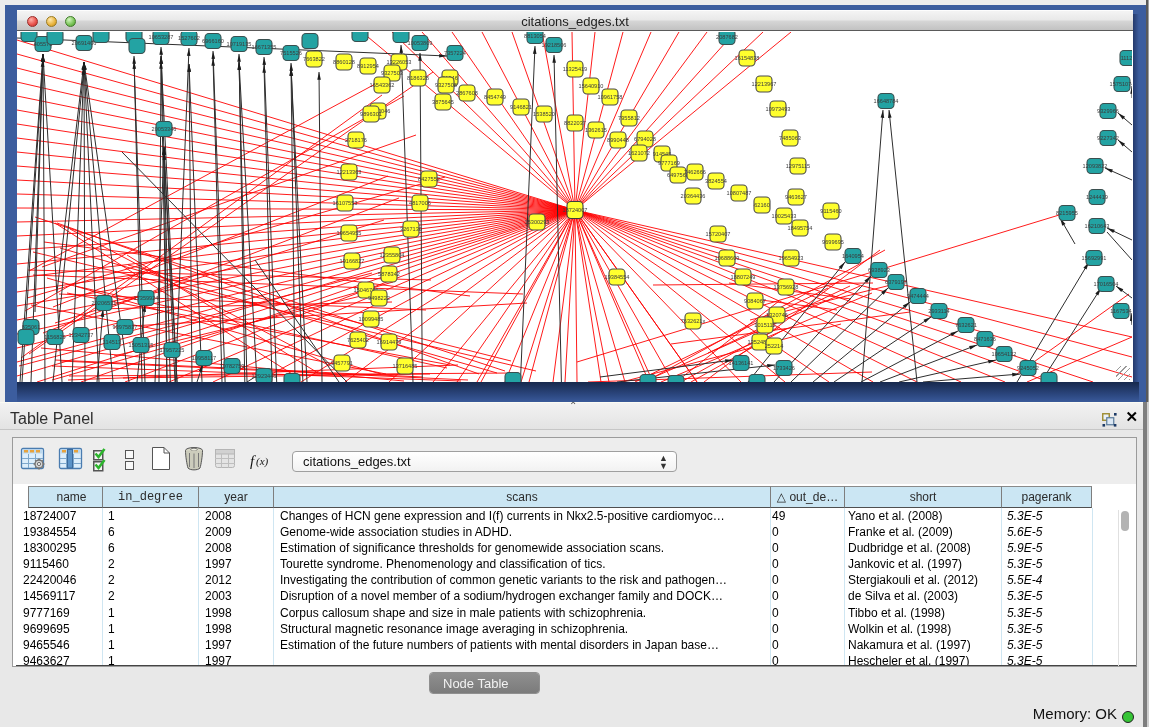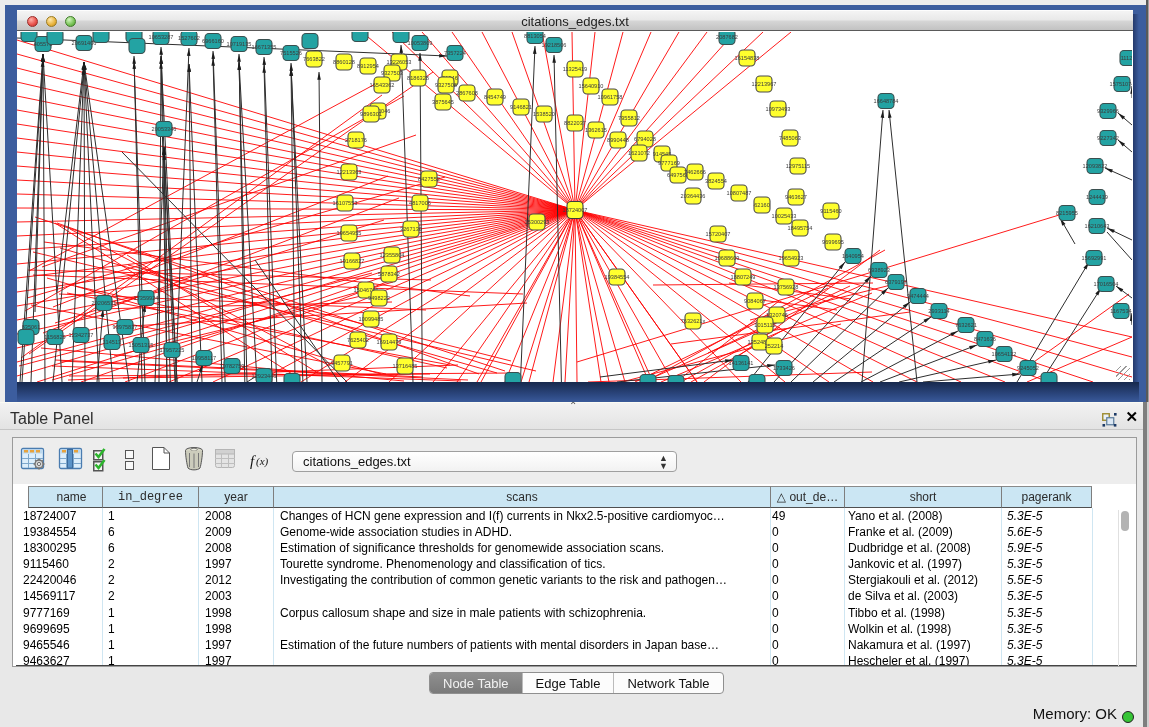--- a/index.html
+++ b/index.html
@@ -33,21 +33,21 @@
 .hcell { position:absolute; top:0; height:22px; background:#cbe6f3; border-top:1px solid #8a8a8a; border-left:1px solid #7e7e7e; border-bottom:1px solid #4f4f4f; font-size:12px; color:#2b2b2b; text-align:center; line-height:21px; }
 .hcell.last { border-right:1px solid #7e7e7e; }
 #tbody { position:absolute; left:3px; top:70px; width:1120px; height:158px; overflow:hidden; border-bottom:1px solid #444; }
 .trow { position:relative; height:16.2px; font-size:12px; color:#000; white-space:nowrap; }
 .trow span { position:absolute; top:0.5px; }
 .c0 { left:7px; } .c1 { left:92px; } .c2 { left:189px; } .c3 { left:264px; }
 .c4 { left:756px; } .c5 { left:832px; } .c6 { left:991px;font-style:italic; }
 .vgrid { position:absolute; top:70px; height:158px; width:1px; background:#cfe6f2; }
 #vsb { position:absolute; right:7px; top:72px; width:11px; height:156px; border-left:1px solid #e0e0e0; }
 #vsb .thumb { position:absolute; left:2px; top:1px; width:8px; height:20px; border-radius:4px; background:#b3b3b3; }
-#tabs { position:absolute; left:429px; top:270px; height:22px; display:flex; border:1px solid #8f8f8f; border-radius:4px; overflow:hidden; background:#fcfcfc; }
+#tabs { position:absolute; left:429px; top:270px; height:22px; display:flex; border:1px solid #8f8f8f; border-radius:4px; overflow:hidden; background:#fcfcfc;flex-direction:column; }
 #tabs .seg { font-size:13px; padding:0 13px; line-height:21px; color:#111; border-left:1px solid #bbb; }
 #tabs .seg.first { border-left:none; background:linear-gradient(#8f8f8f,#7a7a7a); color:#f2f2f2; }
 #mem { position:absolute; right:32px; bottom:5px; font-size:15px; color:#111; }
 #memdot { position:absolute; right:15px; bottom:4px; width:12px; height:12px; border-radius:50%; background:#35c435; border:1.5px solid #222; }
 </style></head>
 <body>
 <div id="top">
   <div style="position:absolute;left:0px;top:344px;width:5px;height:14px;font-size:10px;color:#888;line-height:14px">‹</div>
   <div class="topstrip"></div>
     <div class="lstrip"></div>
@@ -779,43 +779,45 @@
           <span class="c5">Jankovic et al. (1997)</span>
           <span class="c6">5.3E-5</span>
         </div>
 <div class="trow">
           <span class="c0">22420046</span>
           <span class="c1">2</span>
           <span class="c2">2012</span>
           <span class="c3">Investigating the contribution of common genetic variants to the risk and pathogen…</span>
           <span class="c4">0</span>
           <span class="c5">Stergiakouli et al. (2012)</span>
-          <span class="c6">5.5E-5</span>
+          <span class="c6">5.5E-4</span>
         </div>
 <div class="trow">
           <span class="c0">14569117</span>
           <span class="c1">2</span>
           <span class="c2">2003</span>
+          <span class="c3">Disruption of a novel member of a sodium/hydrogen exchanger family and DOCK…</span>
           <span class="c4">0</span>
           <span class="c5">de Silva et al. (2003)</span>
           <span class="c6">5.3E-5</span>
         </div>
 <div class="trow">
           <span class="c0">9777169</span>
           <span class="c1">1</span>
           <span class="c2">1998</span>
           <span class="c3">Corpus callosum shape and size in male patients with schizophrenia.</span>
           <span class="c4">0</span>
           <span class="c5">Tibbo et al. (1998)</span>
           <span class="c6">5.3E-5</span>
         </div>
 <div class="trow">
           <span class="c0">9699695</span>
           <span class="c1">1</span>
           <span class="c2">1998</span>
+          <span class="c3">Structural magnetic resonance image averaging in schizophrenia.</span>
           <span class="c4">0</span>
           <span class="c5">Wolkin et al. (1998)</span>
           <span class="c6">5.3E-5</span>
         </div>
 <div class="trow">
           <span class="c0">9465546</span>
           <span class="c1">1</span>
           <span class="c2">1997</span>
           <span class="c3">Estimation of the future numbers of patients with mental disorders in Japan base…</span>
           <span class="c4">0</span>

